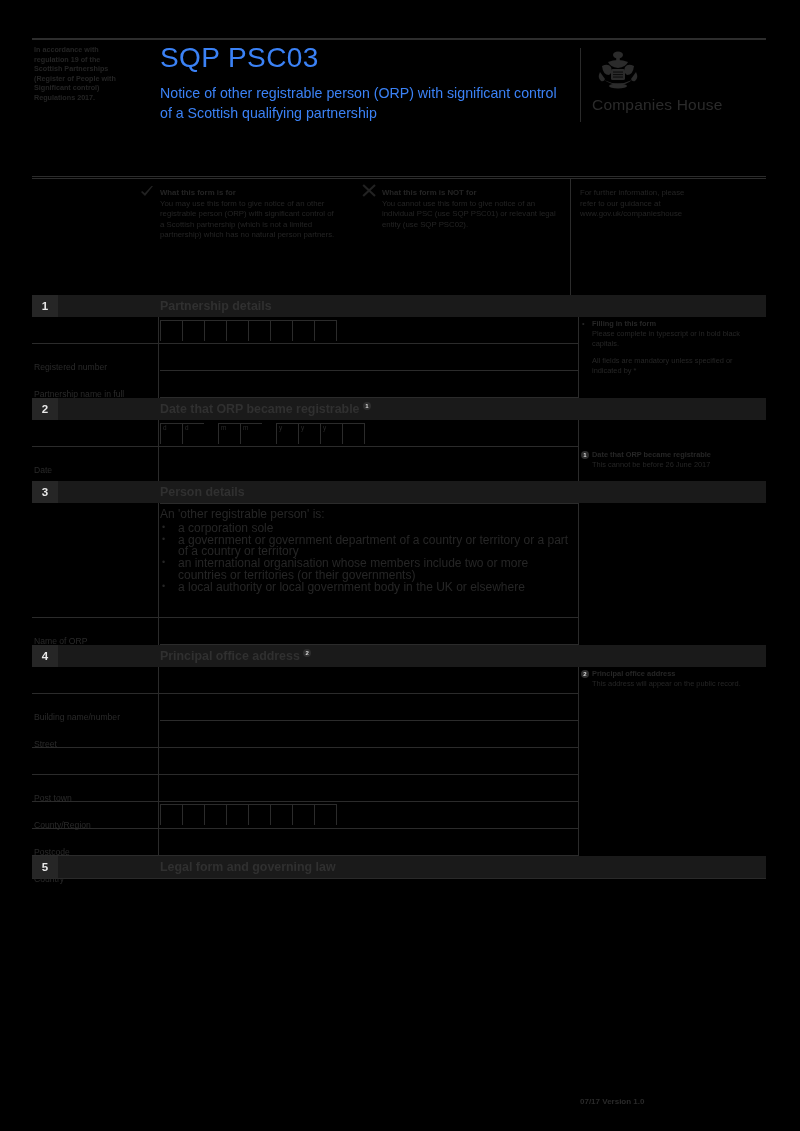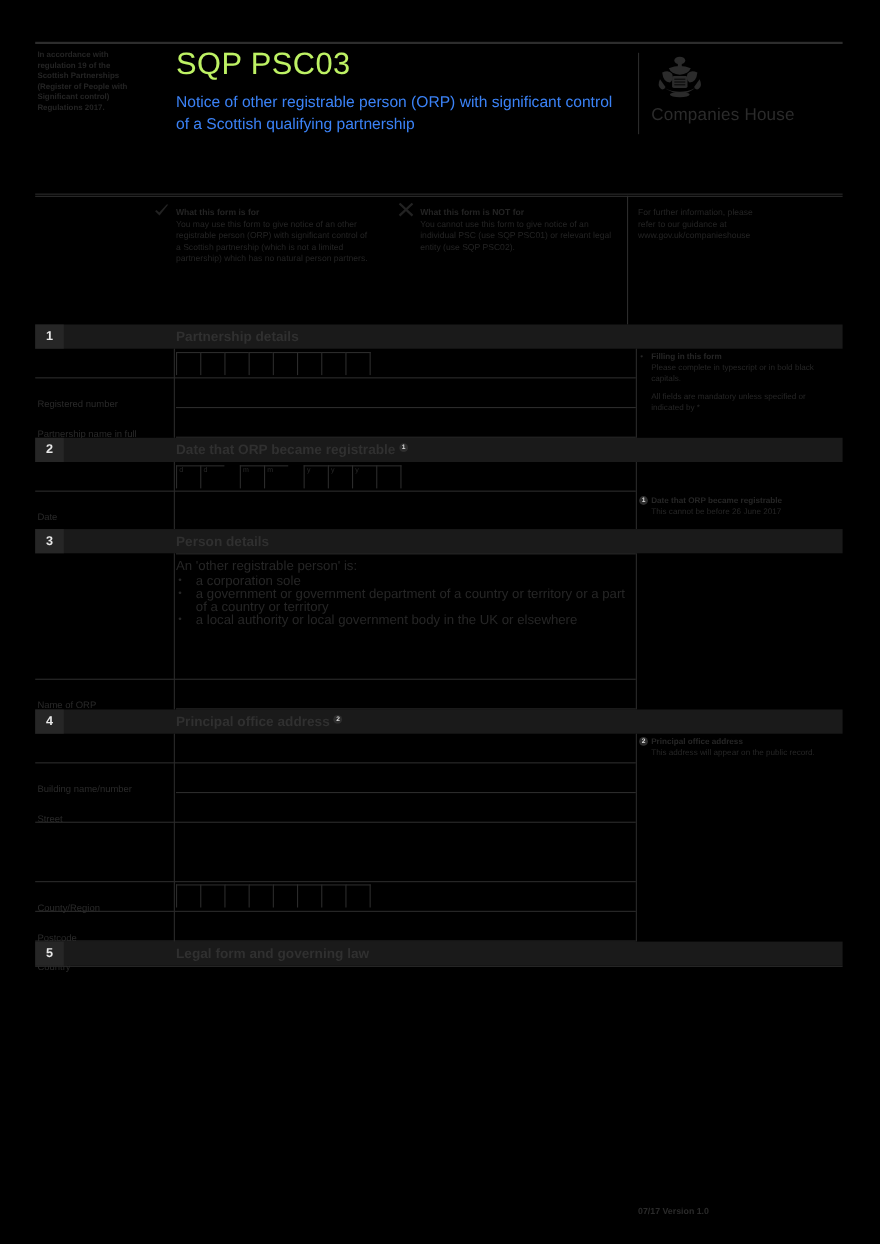--- a/index.html
+++ b/index.html
@@ -16,21 +16,21 @@
 
   
   .hdr{position:relative;height:140px;}
   .hdr-top-rule{position:absolute;left:0;top:0;width:100%;height:2px;background:#2d2d2d;}
   .regnote{
     position:absolute;left:2px;top:7px;width:96px;
     font-size:7.2px;line-height:9.6px;font-weight:700;color:#242424;
   }
   .formcode{
     position:absolute;left:128px;top:5px;
-    font-size:28px;line-height:30px;font-weight:400;color:#bef264;
+    font-size:28px;line-height:30px;font-weight:400;color:#3b82f6;
     letter-spacing:.4px;
   }
   .formtitle{
     position:absolute;left:128px;top:46px;width:400px;
     font-size:14.2px;line-height:19.5px;font-weight:400;color:#3b82f6;
   }
   .chlogo{position:absolute;left:548px;top:8px;width:186px;height:80px;}
   .chlogo .bar{position:absolute;left:0;top:2px;width:1px;height:74px;background:#2a2a2a;}
   .chlogo .crest{position:absolute;left:14px;top:4px;width:48px;height:42px;}
   .chlogo .chname{
@@ -274,20 +274,21 @@
   <div class="fgrid" style="height:142px;">
     <div class="vsep" style="top:0;height:142px;"></div>
     <div class="rsep" style="top:0;height:142px;"></div>
     <div class="fline" style="left:128px;top:0;width:418px;"></div>
 
     <div class="bulletbox" style="top:6px;">
       <div>An 'other registrable person' is:</div>
       <ul>
         <li>a corporation sole</li>
         <li>a government or government department of a country or territory or a part of a country or territory</li>
+        <li>an international organisation whose members include two or more countries or territories (or their governments)</li>
         <li>a local authority or local government body in the UK or elsewhere</li>
       </ul>
     </div>
 
     <div class="frow" style="position:absolute;left:0;top:88px;width:546px;height:27px;">
       <div class="flabel">Name of ORP</div>
       <div class="fline" style="left:0;width:546px;"></div>
     </div>
     <div class="frow" style="position:absolute;left:0;top:115px;width:546px;height:27px;">
       <div class="fline" style="left:128px;width:418px;"></div>
@@ -311,20 +312,24 @@
       <div class="flabel">Building name/number</div>
       <div class="fline" style="left:0;width:546px;"></div>
     </div>
     <div class="frow" style="position:absolute;left:0;top:27px;width:546px;height:27px;">
       <div class="flabel">Street</div>
       <div class="fline" style="left:128px;width:418px;"></div>
     </div>
     <div class="frow" style="position:absolute;left:0;top:54px;width:546px;height:27px;">
       <div class="fline" style="left:0;width:546px;"></div>
     </div>
+    <div class="frow" style="position:absolute;left:0;top:81px;width:546px;height:27px;">
+      <div class="flabel">Post town</div>
+      <div class="fline" style="left:0;width:546px;"></div>
+    </div>
     <div class="frow" style="position:absolute;left:0;top:108px;width:546px;height:27px;">
       <div class="flabel">County/Region</div>
       <div class="fline" style="left:0;width:546px;"></div>
     </div>
     <div class="frow" style="position:absolute;left:0;top:135px;width:546px;height:27px;">
       <div class="flabel">Postcode</div>
       <div class="boxes" style="top:2px;">
         <div class="cbox"></div>
         <div class="cbox"></div>
         <div class="cbox"></div>

